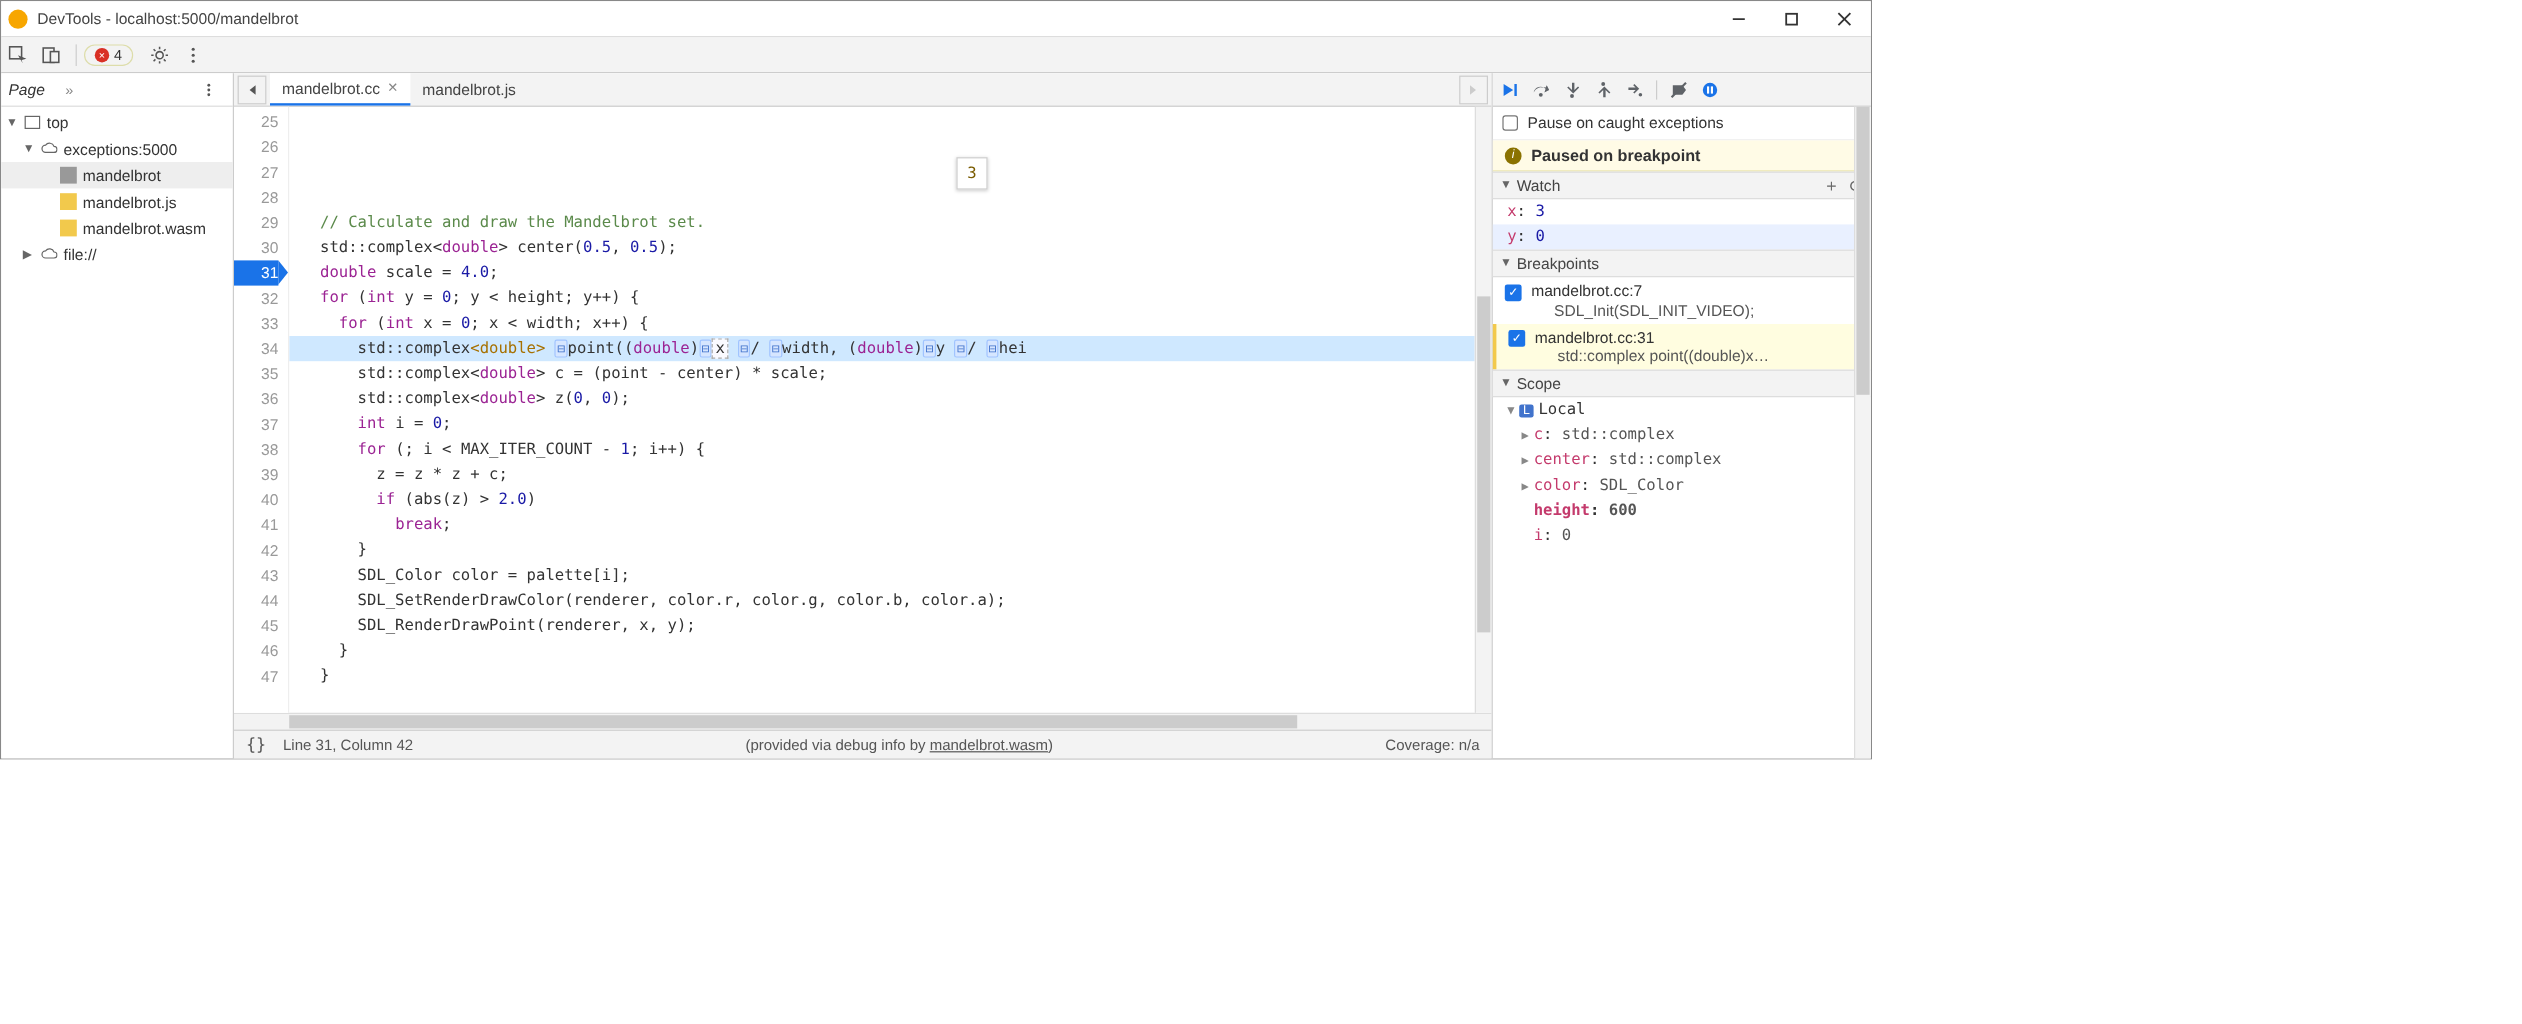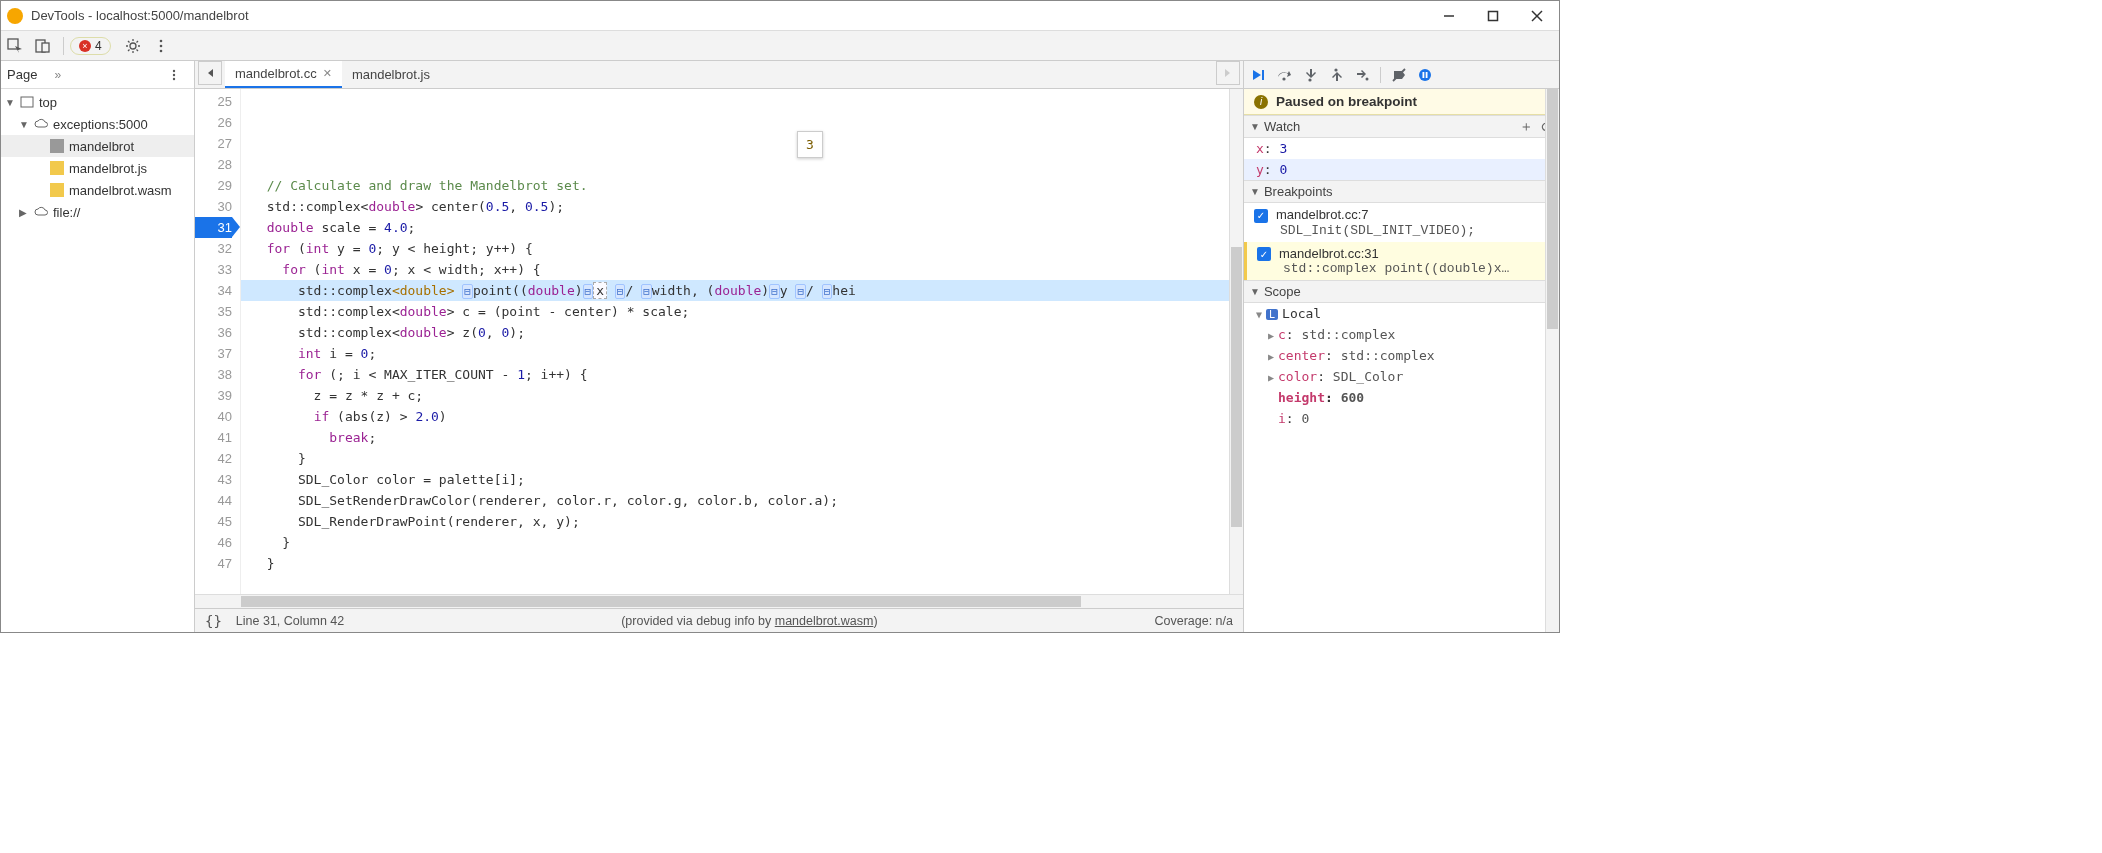--- a/index.html
+++ b/index.html
@@ -19,33 +19,33 @@
 .tab { padding: 0 12px; display: flex; align-items: center; font-size: 13px; color: #555; height: 100%; }
 .tab.active { color: #1a73e8; border-bottom: 2px solid #1a73e8; }
 .tb-right { display: flex; align-items: center; padding-right: 6px; }
 .err-badge { border: 1px solid #dda; border-radius: 10px; padding: 1px 8px; display: flex; align-items: center; margin-right: 8px; }
 .err-badge .dot { width: 12px; height: 12px; border-radius: 50%; background: #d93025; color: #fff; font-size: 9px; display: flex; align-items: center; justify-content: center; margin-right: 4px; }
 
 .body { flex: 1; display: flex; min-height: 0; }
 
 .sidebar { width: 194px; background: #fff; border-right: 1px solid #ccc; display: flex; flex-direction: column; }
 .sb-header { height: 28px; display: flex; align-items: center; border-bottom: 1px solid #ddd; padding: 0 6px; }
-.sb-header .lbl { font-size: 13px; color: #333; margin-right: 17px; }
+.sb-header .lbl { font-size: 13px; color: #333; margin-right: 17px; font-style: italic; }
 .sb-header .chev { color: #888; font-size: 12px; flex: 1; }
 .tree { padding-top: 2px; }
 .tree-row { height: 22px; display: flex; align-items: center; font-size: 13px; color: #333; padding-left: 4px; }
 .tree-row.sel { background: #eee; }
 .tree-row .arrow { width: 10px; color: #666; font-size: 10px; }
 .tree-row .ficon { width: 14px; height: 14px; margin: 0 5px; }
 .ficon.cloud { border: none; }
 .ficon.file-orange { background: #f2c94c; }
 .ficon.file-gray { background: #999; }
 
 .editor-area { flex: 1; display: flex; flex-direction: column; min-width: 0; background: #fff; }
-.file-tabs { height: 28px; display: flex; border-bottom: 1px solid #ccc; background: #f3f3f3; }
+.file-tabs { height: 28px; display: flex; align-items: center; border-bottom: 1px solid #ccc; background: #f3f3f3; }
 .nav-arrow { width: 24px; height: 24px; display: flex; align-items: center; justify-content: center; border: 1px solid #ccc; margin: 0 3px; color: #555; }
 .file-tab { padding: 0 10px; height: 100%; display: flex; align-items: center; font-size: 13px; color: #444; }
 .file-tab.active { background: #fff; border-bottom: 2px solid #1a73e8; }
 .file-tab .close { margin-left: 6px; color: #888; font-size: 11px; }
 .spacer { flex: 1; }
 
 .code-wrap { flex: 1; display: flex; min-height: 0; position: relative; }
 .gutter { width: 46px; background: #fff; border-right: 1px solid #eee; text-align: right; padding-right: 8px; color: #999; font-family: Liberation Sans, sans-serif; font-size: 13px; line-height: 21px; padding-top: 2px; }
 .gutter .bp-line { background: #1a73e8; color: #fff; position: relative; padding-left: 15px; }
 .gutter .bp-line::after { content: ""; position: absolute; right: -8px; top: 0; border-top: 10.5px solid transparent; border-bottom: 10.5px solid transparent; border-left: 8px solid #1a73e8; }
@@ -85,21 +85,21 @@
 .section-h .sp { flex: 1; }
 .section-h .ctrl { color: #666; margin-left: 8px; font-size: 14px; }
 .watch-row, .scope-row { padding: 3px 12px; font-family: Consolas, monospace; font-size: 13px; color: #333; }
 .watch-row.sel { background: #e9f0ff; }
 .wname { color: #c43a6c; }
 .wval { color: #1a1aa6; }
 .bp-row { padding: 4px 10px; font-size: 13px; }
 .bp-row.active { background: #fffde0; border-left: 3px solid #f2c94c; }
 .bp-row .cb { width: 14px; height: 14px; background: #1a73e8; border-radius: 2px; display: inline-flex; align-items: center; justify-content: center; color: #fff; font-size: 10px; margin-right: 8px; vertical-align: middle; }
 .bp-row .loc { color: #333; }
-.bp-row .snippet { margin-left: 26px; font-family: Liberation Mono, monospace; color: #555; white-space: nowrap; overflow: hidden; text-overflow: ellipsis; max-width: 280px; }
+.bp-row .snippet { margin-left: 41px; font-family: Liberation Sans, sans-serif; color: #555; white-space: nowrap; overflow: hidden; text-overflow: ellipsis; max-width: 280px; }
 .scope-row .arrow { color: #888; font-size: 10px; margin-right: 4px; }
 .scope-badge { background: #4173cc; color: #fff; font-size: 10px; padding: 0 3px; border-radius: 2px; margin-right: 4px; }
 .dbg-vscroll { position: absolute; right: 0; top: 28px; bottom: 0; width: 14px; background: #f3f3f3; border-left: 1px solid #ddd; }
 .dbg-vscroll .thumb { position: absolute; top: 0; left: 1px; right: 1px; height: 240px; background: #ccc; }
 
 svg { display: block; }
 </style>
 </head>
 <body>
 
@@ -324,20 +324,24 @@
             </svg>
           </span>
         <span class="dbg-ico blue">
             <svg width="14" height="14">
               <circle cx="7" cy="7" r="6" fill="#1a73e8"></circle>
               <rect x="4.5" y="4" width="1.8" height="6" fill="#fff"></rect>
               <rect x="7.7" y="4" width="1.8" height="6" fill="#fff"></rect>
             </svg>
           </span>
       </div>
+      <div class="pause-chk">
+        <input type="checkbox" style="">
+        <span>Pause on caught exceptions</span>
+      </div>
       <div class="paused-banner">
         <span class="i">i</span>
         <b>Paused on breakpoint</b>
       </div>
 
       <div class="section-h">
         <span class="arrow">▼</span>
           <span>Watch</span>
         <span class="sp"></span>
         <span class="ctrl">＋</span>

